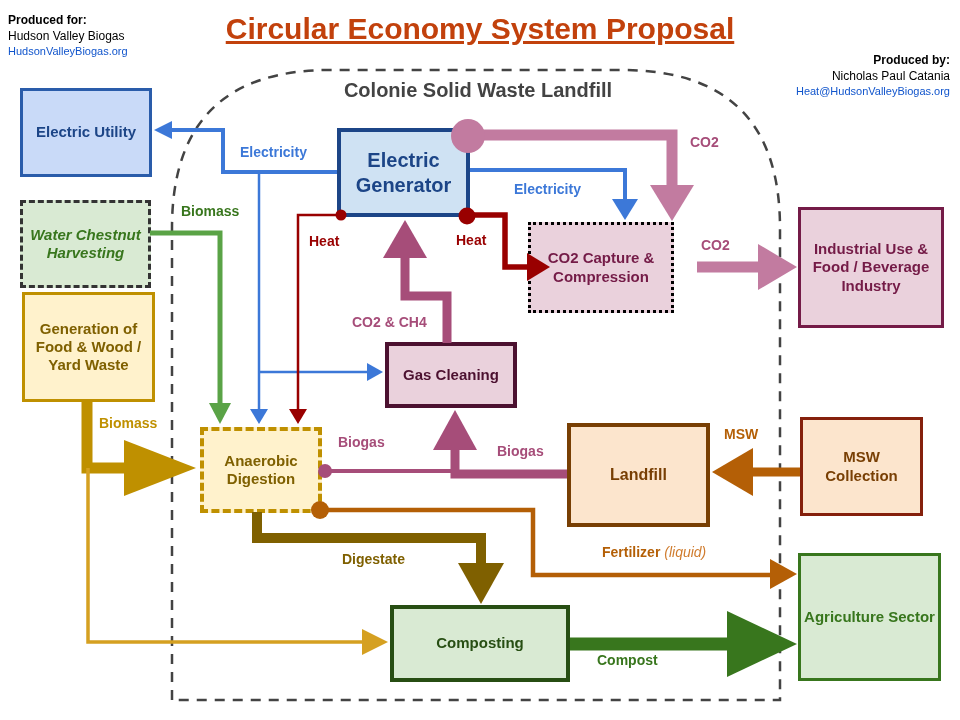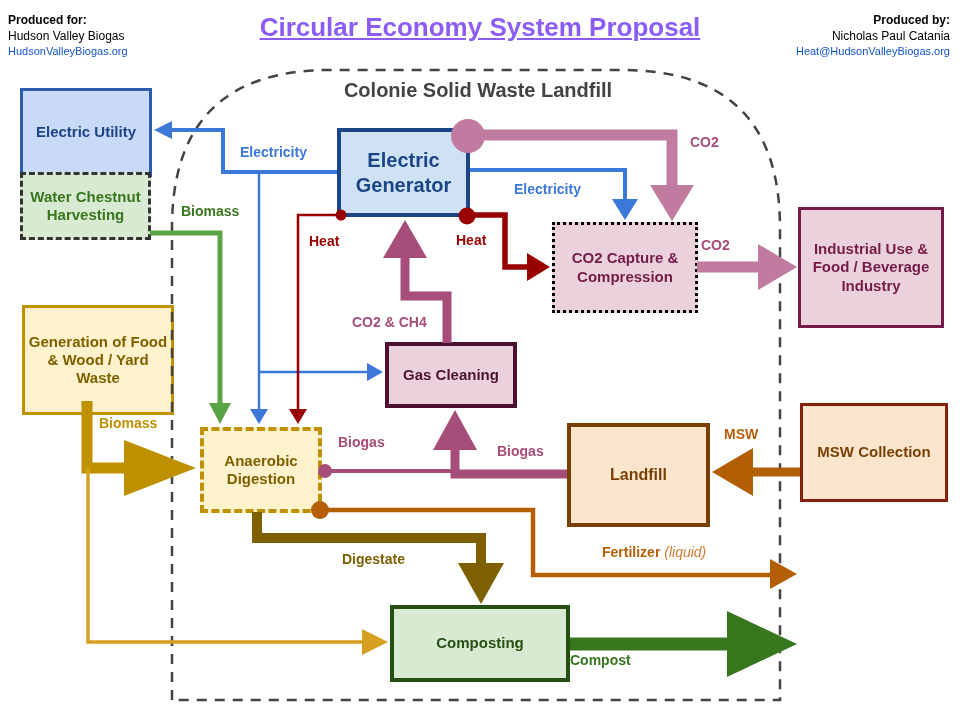--- a/index.html
+++ b/index.html
@@ -5,22 +5,22 @@
   html,body{margin:0;padding:0;background:#fff;}
   #page{position:relative;width:960px;height:720px;background:#fff;overflow:hidden;
         font-family:"Liberation Sans",sans-serif;}
   .box{position:absolute;box-sizing:border-box;display:flex;align-items:center;justify-content:center;
        text-align:center;font-weight:bold;font-size:15px;line-height:1.22;padding:2px;}
   .elabel{position:absolute;font-weight:bold;font-size:14px;white-space:nowrap;}
   svg{position:absolute;left:0;top:0;}
   .credit{position:absolute;font-size:12px;line-height:1.3;color:#000;}
   .credit a{font-size:11px;}
   a.lnk{color:var(--link_blue);cursor:pointer;}
-  .title{position:absolute;left:200px;top:12px;width:560px;text-align:center;font-size:26px;
-         font-weight:bold;color:#8b5cf6;text-decoration:underline;}
+  .title{position:absolute;left:200px;top:12px;width:560px;text-align:center;font-size:30px;
+         font-weight:bold;color:#c2410c;text-decoration:underline;}
   .boundary-label{position:absolute;left:330px;top:79px;width:296px;text-align:center;
          font-size:20px;font-weight:bold;color:var(--gray_dark);}
   
   .st-blue{stroke:var(--blue_arrow);fill:none;}
   .fl-blue{fill:var(--blue_arrow);}
   .st-red{stroke:var(--red_dark);fill:none;}
   .fl-red{fill:var(--red_dark);}
   .st-mauvel{stroke:var(--mauve_light);fill:none;}
   .fl-mauvel{fill:var(--mauve_light);}
   .st-mauve{stroke:var(--mauve);fill:none;}
@@ -45,45 +45,46 @@
 
   <div class="credit" style="left:8px;top:13px;">
     <div style="font-weight:bold;">Produced for:</div>
     <div>Hudson Valley Biogas</div>
     <a class="lnk">HudsonValleyBiogas.org</a>
   </div>
 
   <div class="title">Circular Economy System Proposal</div>
 
   <div class="credit" style="right:10px;top:13px;text-align:right;">
-    <div style="font-weight:bold;">Produced by:</div>
+    <div style="font-weight:bold;margin-top:40px;">Produced by:</div>
     <div>Nicholas Paul Catania</div>
     <a class="lnk">Heat@HudsonValleyBiogas.org</a>
   </div>
 
   <div class="box" style="left:20px;top:88px;width:132px;height:89px;background:var(--blue_fill_utility);border:3px solid var(--blue_border);color:var(--blue_border_dark);">Electric Utility</div>
 
-  <div class="box" style="left:20px;top:172px;width:131px;height:68px;background:var(--green_fill);border:3px dashed #333;color:var(--green_dark);">Water Chestnut Harvesting</div>
+  <div class="box" style="left:20px;top:200px;width:131px;height:88px;background:var(--green_fill);border:3px dashed #333;color:var(--green_dark);font-style:italic;">Water Chestnut Harvesting</div>
 
-  <div class="box" style="left:22px;top:305px;width:152px;height:110px;background:var(--gold_fill);border:3px solid var(--gold);color:var(--olive);">Generation of Food &amp; Wood / Yard Waste</div>
+  <div class="box" style="left:22px;top:292px;width:133px;height:110px;background:var(--gold_fill);border:3px solid var(--gold);color:var(--olive);">Generation of Food &amp; Wood / Yard Waste</div>
 
   <div class="box" style="left:337px;top:128px;width:133px;height:89px;background:var(--blue_fill_generator);border:4px solid var(--blue_border_dark);color:var(--blue_border_dark);font-size:20px;">Electric Generator</div>
 
-  <div class="box" style="left:552px;top:222px;width:146px;height:91px;background:var(--pink_fill);border:3px dotted #000;color:var(--maroon);">CO2 Capture &amp; Compression</div>
+  <div class="box" style="left:528px;top:222px;width:146px;height:91px;background:var(--pink_fill);border:3px dotted #000;color:var(--maroon);">CO2 Capture &amp; Compression</div>
 
   <div class="box" style="left:385px;top:342px;width:132px;height:66px;background:var(--pink_fill);border:4px solid var(--maroon_dark);color:var(--maroon_dark);">Gas Cleaning</div>
 
   <div class="box" style="left:200px;top:427px;width:122px;height:86px;background:var(--gold_fill);border:4px dashed var(--gold);color:var(--olive);">Anaerobic Digestion</div>
 
   <div class="box" style="left:567px;top:423px;width:143px;height:104px;background:var(--peach_fill);border:4px solid var(--brown);color:var(--brown);font-size:16px;">Landfill</div>
 
-  <div class="box" style="left:800px;top:403px;width:148px;height:99px;background:var(--peach_fill);border:3px solid var(--brown_red);color:var(--brown);">MSW Collection</div>
+  <div class="box" style="left:800px;top:417px;width:123px;height:99px;background:var(--peach_fill);border:3px solid var(--brown_red);color:var(--brown);">MSW Collection</div>
 
   <div class="box" style="left:798px;top:207px;width:146px;height:121px;background:var(--pink_fill);border:3px solid var(--maroon);color:var(--maroon);">Industrial Use &amp; Food / Beverage Industry</div>
 
+  <div class="box" style="left:798px;top:553px;width:143px;height:128px;background:var(--green_fill);border:3px solid var(--green_dark);color:var(--green_dark);">Agriculture Sector</div>
 
   <div class="box" style="left:390px;top:605px;width:180px;height:77px;background:var(--green_fill);border:4px solid var(--green_darker);color:var(--green_darker);">Composting</div>
 
   <svg width="960" height="720" viewBox="0 0 960 720">
 
     <path d="M 172 700 L 172 228 Q 172 70 330 70 L 622 70 Q 780 70 780 228 L 780 700 L 172 700" fill="none" stroke="var(--gray_dark)" stroke-width="2.5" stroke-dasharray="10 8"></path>
 
     <path class="st-blue" stroke-width="4" d="M 337 172 H 223 V 130 H 171"></path>
     <path class="st-blue" stroke-width="2.5" d="M 259 172 V 411"></path>
     <path class="st-blue" stroke-width="2.5" d="M 259 372 H 368"></path>
@@ -138,15 +139,15 @@
   <span class="elabel" style="left:456px;top:232px;color:var(--red_dark);">Heat</span>
   <span class="elabel" style="left:352px;top:314px;color:var(--mauve);text-align:center;">CO2 &amp; CH4</span>
   <span class="elabel" style="left:690px;top:134px;color:var(--mauve);">CO2</span>
   <span class="elabel" style="left:701px;top:237px;color:var(--mauve);">CO2</span>
   <span class="elabel" style="left:338px;top:434px;color:var(--mauve);">Biogas</span>
   <span class="elabel" style="left:497px;top:443px;color:var(--mauve);">Biogas</span>
   <span class="elabel" style="left:724px;top:426px;color:var(--orange);">MSW</span>
   <span class="elabel" style="left:602px;top:544px;color:var(--orange);"><span>Fertilizer</span>
     <span style="font-style:italic;font-weight:normal;color:var(--orange_light);">(liquid)</span></span>
   <span class="elabel" style="left:303px;top:551px;color:var(--olive);padding-left:39px;">Digestate</span>
-  <span class="elabel" style="left:570px;top:652px;color:var(--green_dark);">Compost</span>
+  <span class="elabel" style="left:597px;top:652px;color:var(--green_dark);">Compost</span>
 
 </div>
 
 </body></html>

